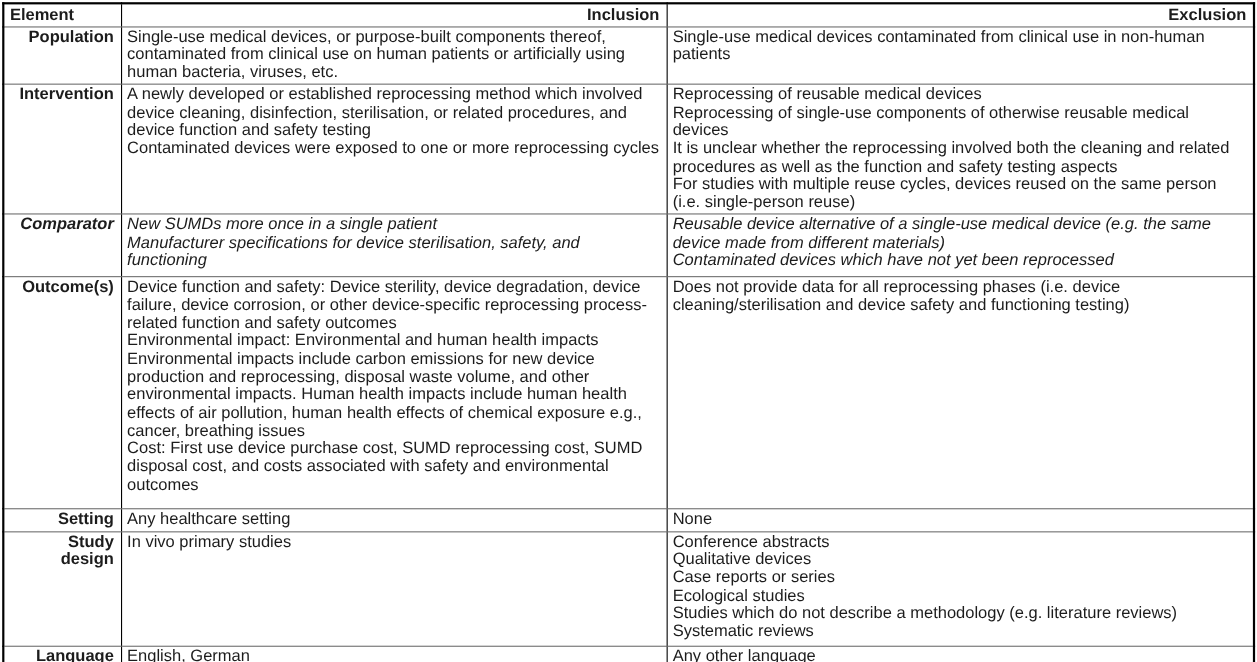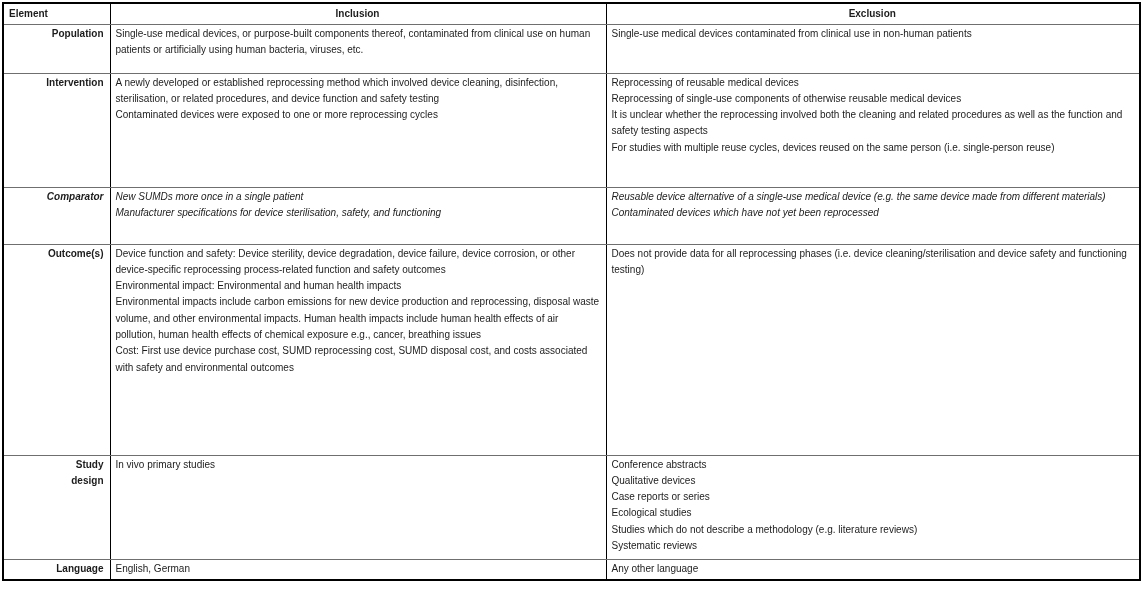--- a/index.html
+++ b/index.html
@@ -26,28 +26,28 @@
   col.c-element { width: 107px; }
   col.c-inclusion { width: 496px; }
   th, td {
     box-sizing: border-box;
     border-left: 1px solid #000000;
     border-right: 1px solid #000000;
     border-top: 1px solid #6f6f6f;
     border-bottom: 1px solid #6f6f6f;
     vertical-align: top;
     color: #1c1c1c;
-    font-size: 10px;
+    font-size: 15px;
     line-height: 16.3px;
     padding: 1px 6px 2px 5px;
     overflow: hidden;
   }
   thead th {
     font-weight: bold;
-    text-align: center;
+    text-align: right;
     height: 21px;
     padding-top: 2px;
     padding-bottom: 1px;
   }
   thead th.el { text-align: left; }
   td.el {
     font-weight: bold;
     white-space: pre-line;
     text-align: right;
   }
@@ -116,20 +116,29 @@
         <td>
             <div class="line">Device function and safety: Device sterility, device degradation, device failure, device corrosion, or other device-specific reprocessing process-related function and safety outcomes</div>
             <div class="line">Environmental impact: Environmental and human health impacts</div>
             <div class="line">Environmental impacts include carbon emissions for new device production and reprocessing, disposal waste volume, and other environmental impacts. Human health impacts include human health effects of air pollution, human health effects of chemical exposure e.g., cancer, breathing issues</div>
             <div class="line">Cost: First use device purchase cost, SUMD reprocessing cost, SUMD disposal cost, and costs associated with safety and environmental outcomes</div>
           </td>
         <td>
             <div class="line">Does not provide data for all reprocessing phases (i.e. device cleaning/sterilisation and device safety and functioning testing)</div>
           </td>
       </tr>
+      <tr class="r-setting">
+        <td class="el">Setting</td>
+        <td>
+            <div class="line">Any healthcare setting</div>
+          </td>
+        <td>
+            <div class="line">None</div>
+          </td>
+      </tr>
       <tr class="r-studydesign">
         <td class="el">Study
 design</td>
         <td>
             <div class="line">In vivo primary studies</div>
           </td>
         <td>
             <div class="line">Conference abstracts</div>
             <div class="line">Qualitative devices</div>
             <div class="line">Case reports or series</div>

